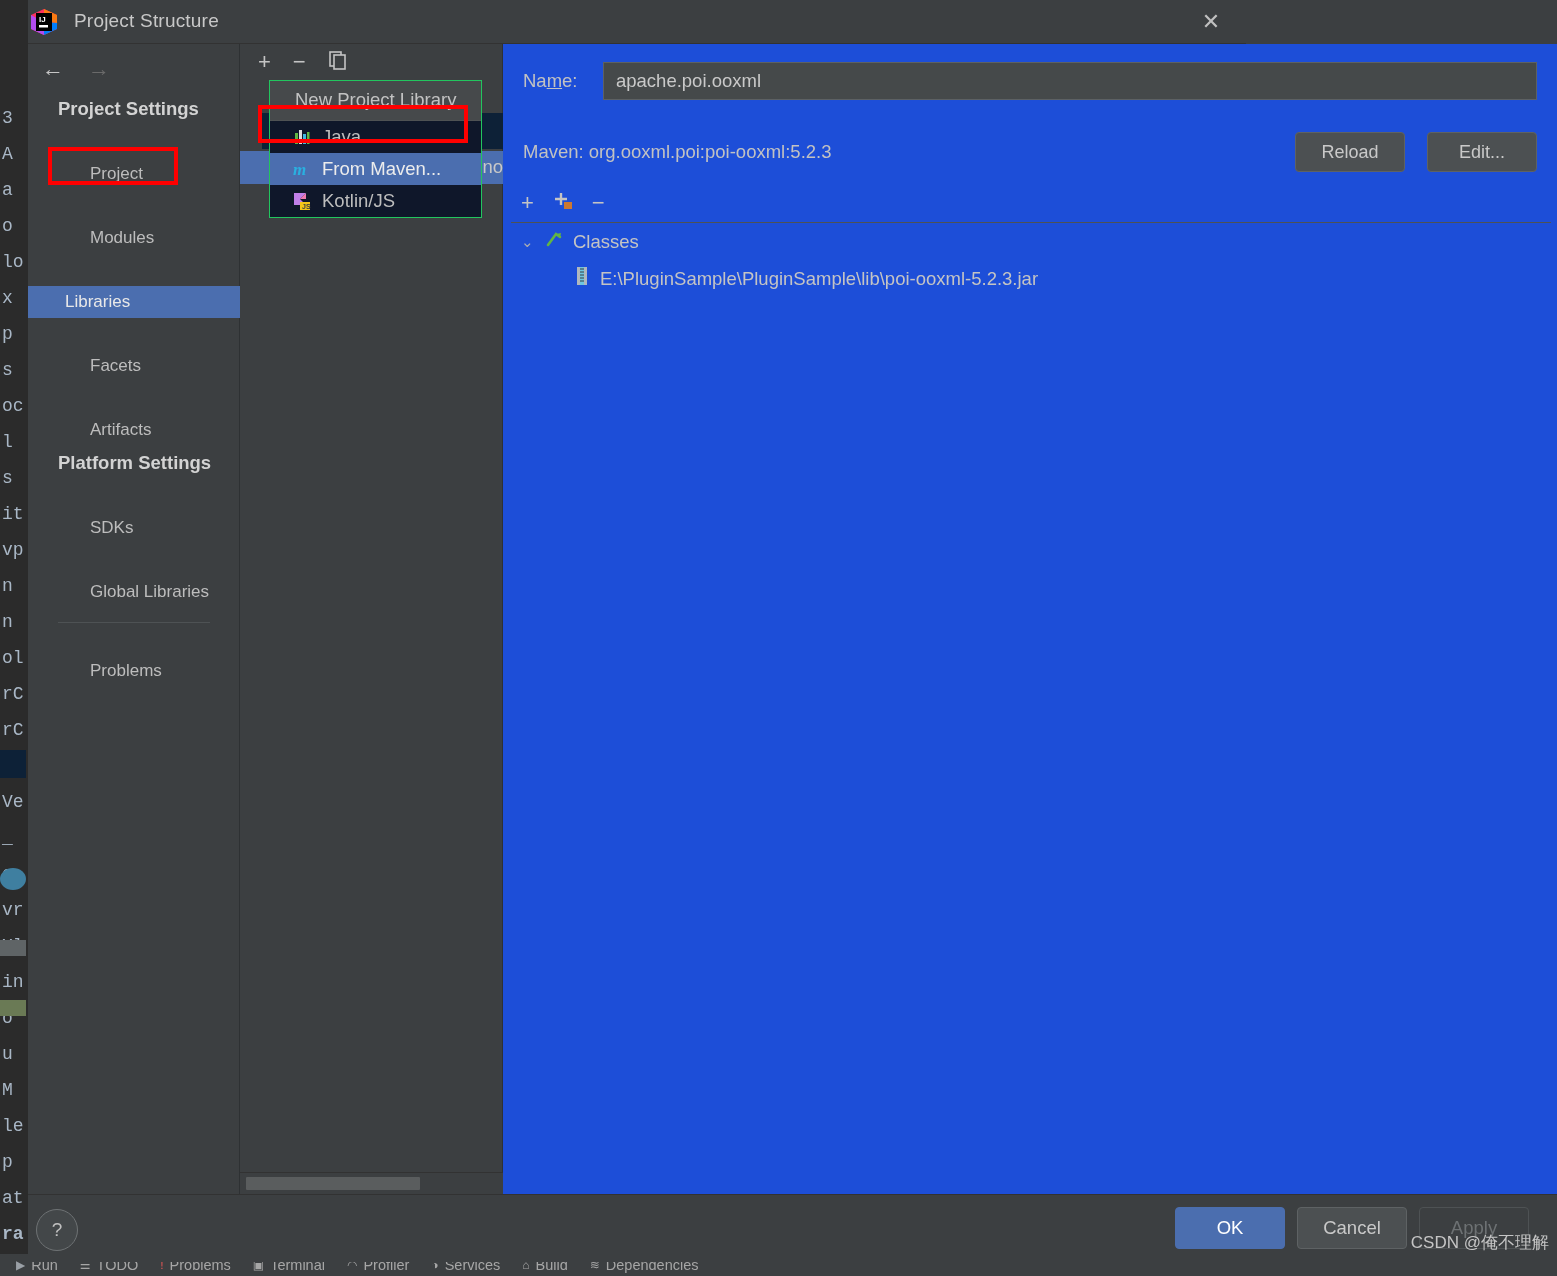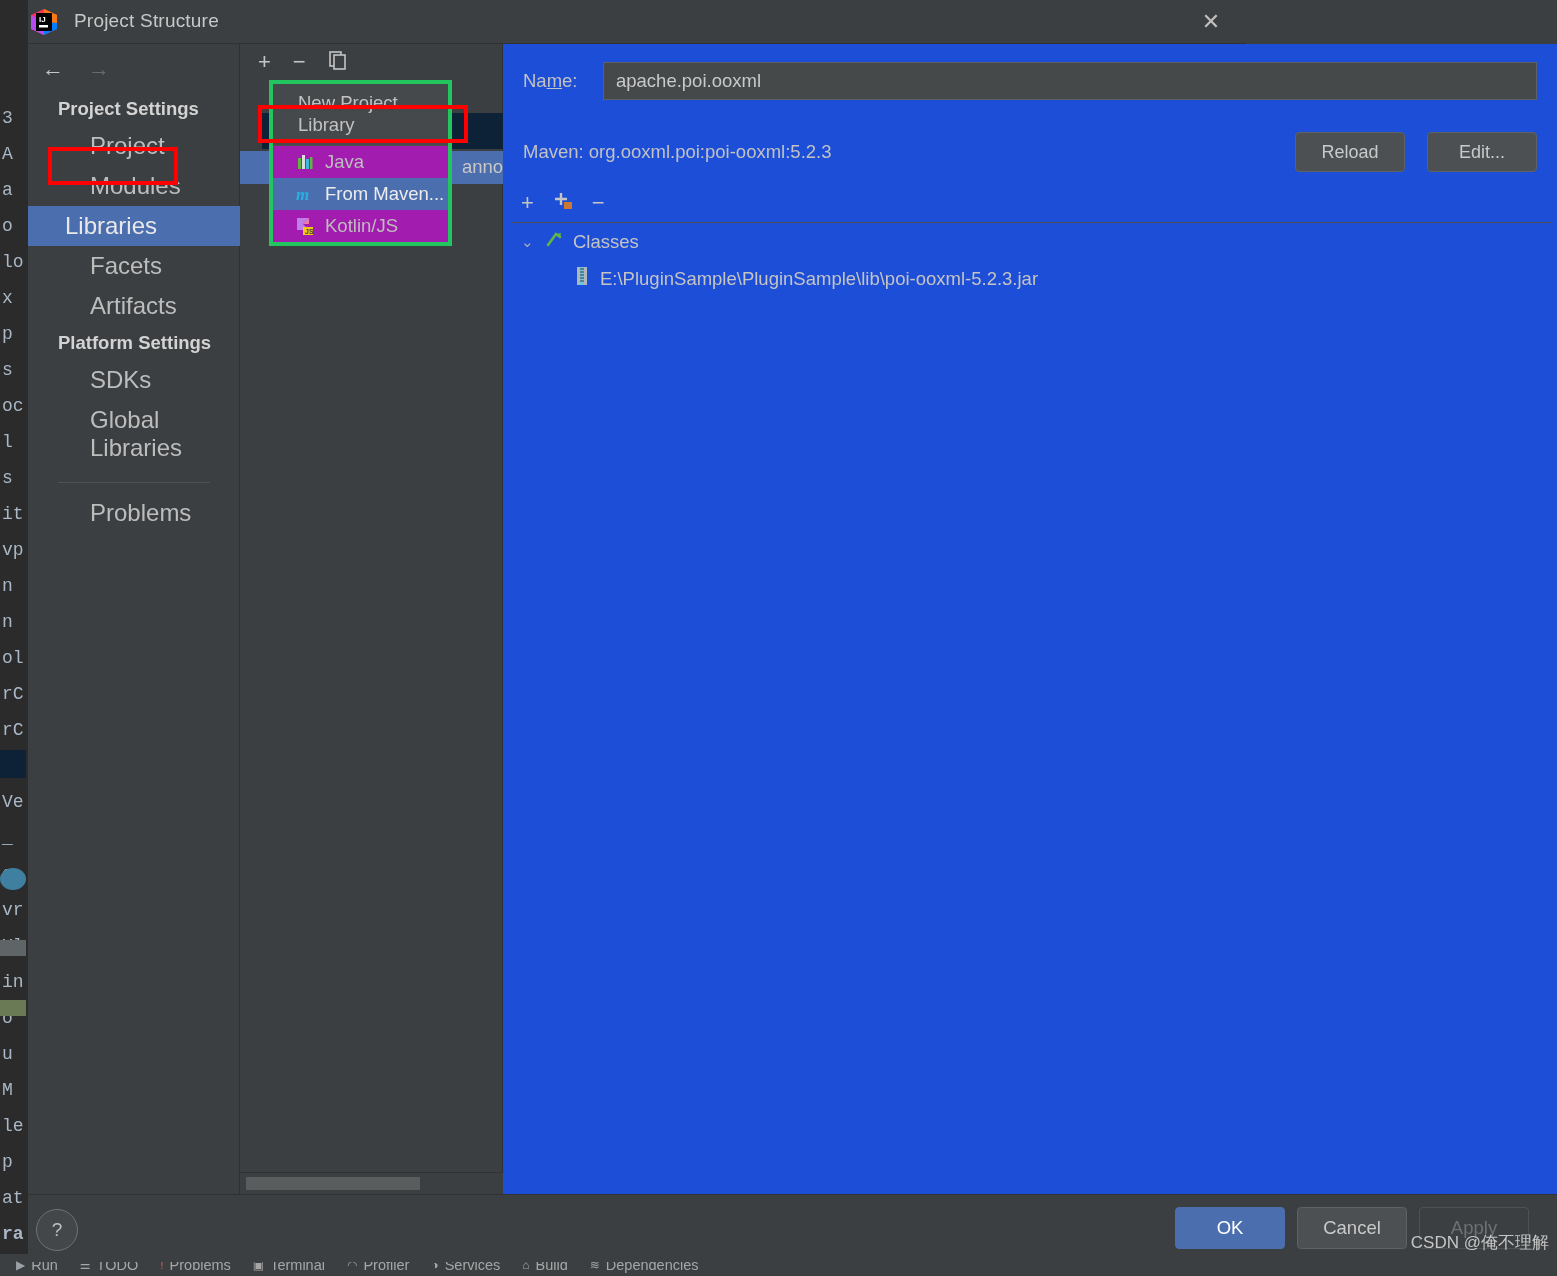--- a/index.html
+++ b/index.html
@@ -137,25 +137,26 @@
     left: 0; top: 48px;
     width: 212px;
   }
   .side-group {
     font-size: 18.5px;
     font-weight: bold;
     color: #d3d3d3;
     padding: 6px 0 6px 30px;
   }
   .side-item {
-    font-size: 24px;
+    font-size: 17px;
     color: #bdbdbd;
     padding: 6px 0 6px 62px;
     cursor: pointer;
     position: relative;
+    margin-top: 32px;
   }
   .side-item.selected {
     background: #4b6eaf;
     color: #e8e8e8;
     padding-left: 37px;
   }
   .side-sep {
     margin: 14px 30px 10px 30px;
     border-top: 1px solid #4e5254;
   }
@@ -227,23 +228,23 @@
     left: 6px; top: 4px;
     width: 174px; height: 13px;
     background: #5a5d5e;
     border-radius: 1px;
   }
 
   
   #popup {
     position: absolute;
     left: 241px; top: 80px;
-    width: 183px;
-    background: #a21caf;
-    border: 4px solid #22c55e;
+    width: 213px;
+    background: #0f172a;
+    border: 1px solid #22c55e;
     z-index: 50;
     box-sizing: border-box;
   }
   #popup-header {
     font-size: 18.5px;
     color: #c2c2c2;
     padding: 8px 0 9px 25px;
     background: #46494b;
     border-bottom: 1px solid #4f5254;
   }

